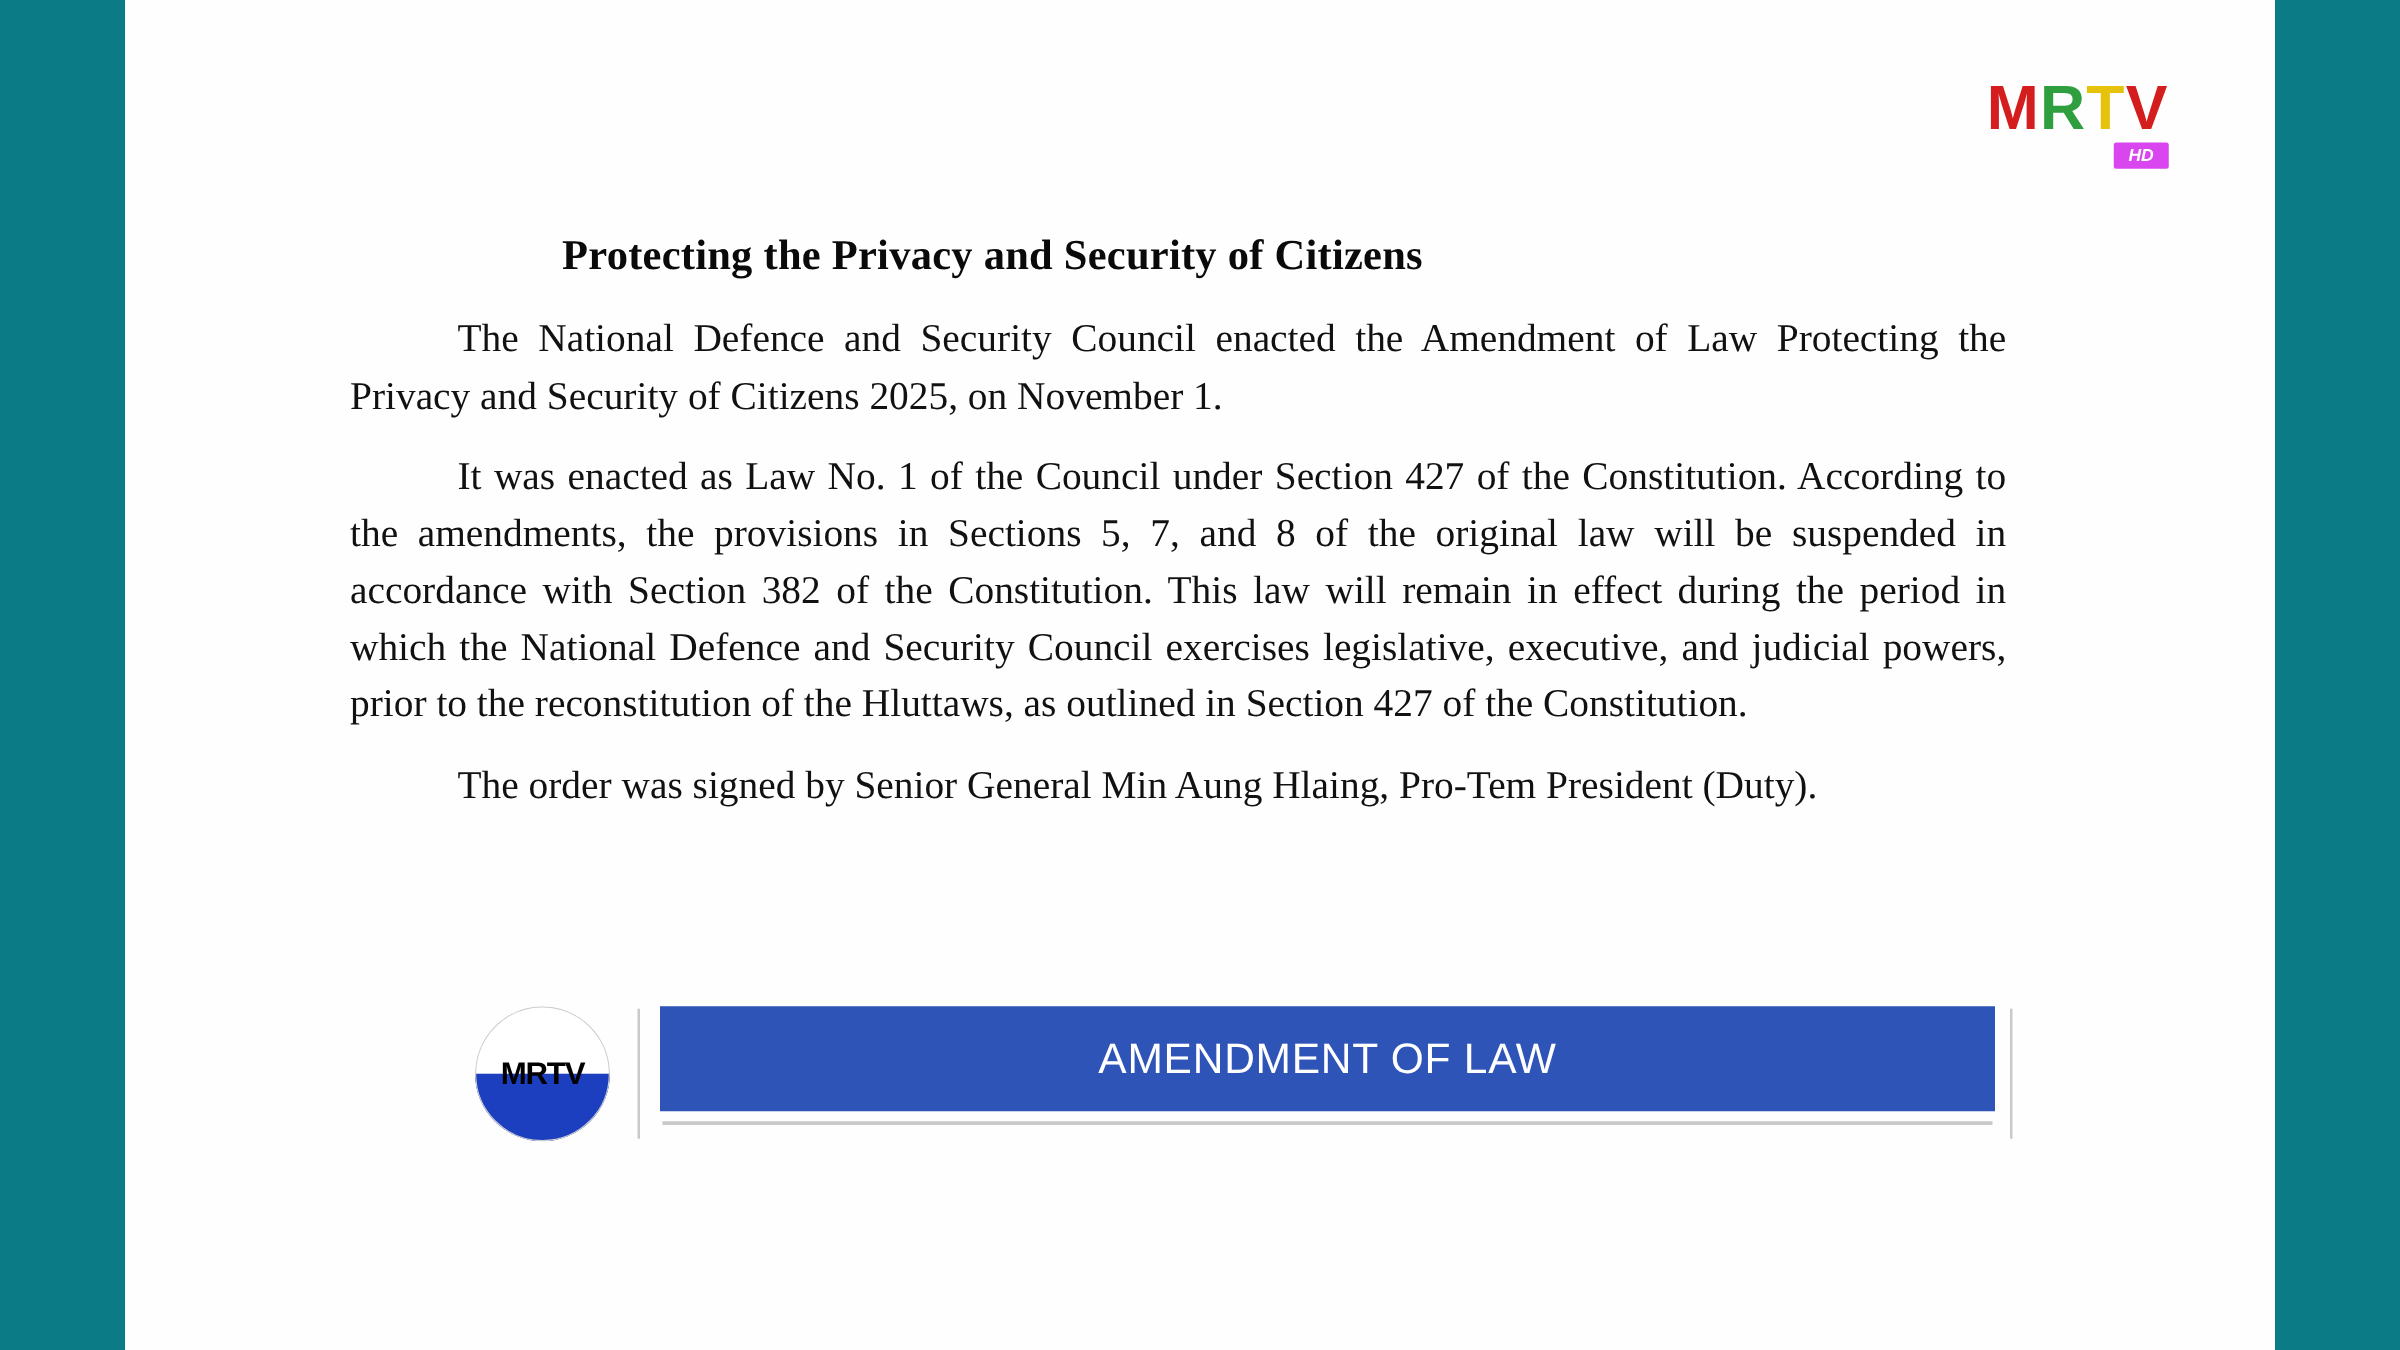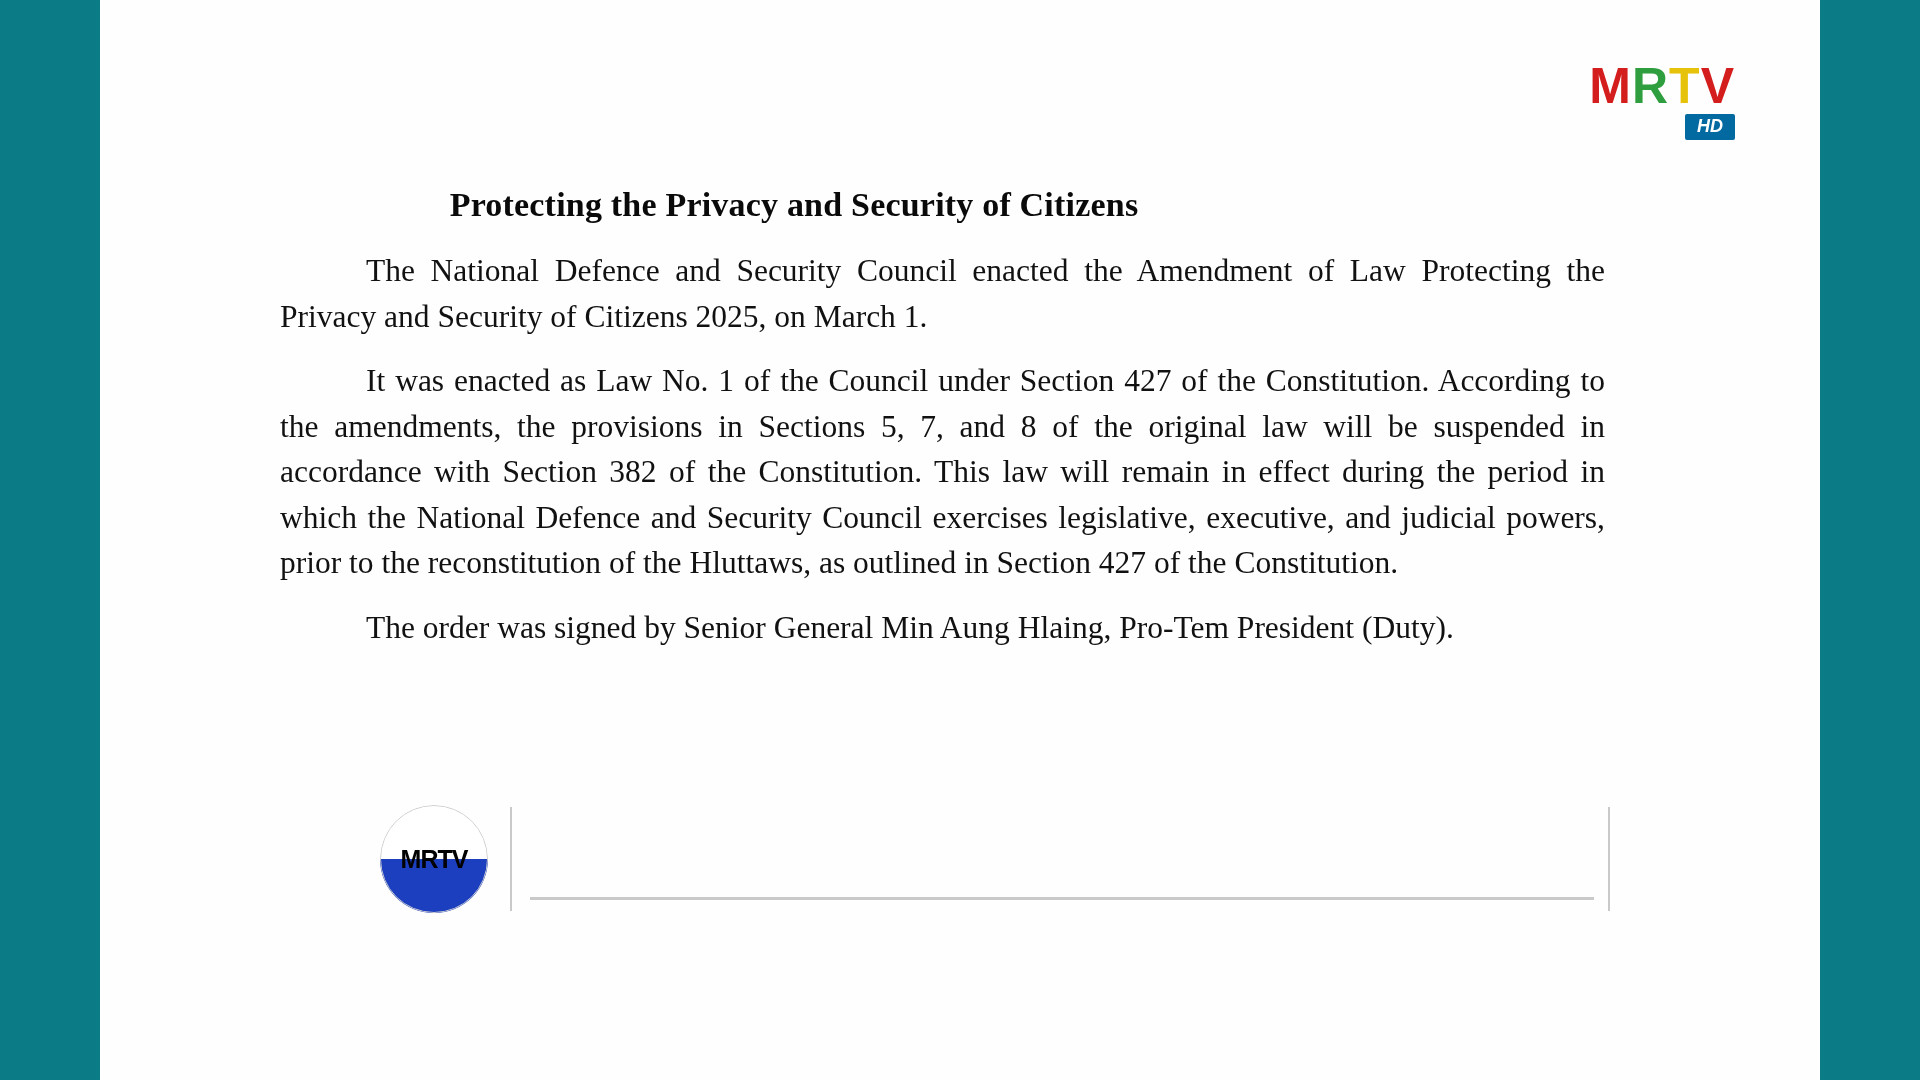--- a/index.html
+++ b/index.html
@@ -56,26 +56,26 @@
     letter-spacing: 1px;
     line-height: 52px;
     white-space: nowrap;
   }
   .logo-word .l-m { color: #d41e1e; }
   .logo-word .l-r { color: #2e9e3e; }
   .logo-word .l-t { color: #e6c20a; }
   .logo-word .l-v { color: #d41e1e; }
   .logo-hd {
     display: inline-block;
-    background: #0369a1;
+    background: #d946ef;
     color: #ffffff;
     font-family: "Liberation Sans", sans-serif;
     font-style: italic;
     font-weight: bold;
-    font-size: 18px;
+    font-size: 14px;
     padding: 2px 12px 3px 12px;
     margin-top: 2px;
     border-radius: 2px;
   }
 
   
   .headline {
     position: absolute;
     left: 0;
     top: 186px;
@@ -213,34 +213,37 @@
   <div class="document">
 
     <div class="logo-top">
       <div class="logo-word"><span class="l-m">M</span><span class="l-r">R</span><span class="l-t">T</span><span class="l-v">V</span></div>
       <div class="logo-hd">HD</div>
     </div>
 
     <div class="headline">Protecting the Privacy and Security of Citizens</div>
 
     <div class="body-copy">
-      <p>The National Defence and Security Council enacted the Amendment of Law Protecting the Privacy and Security of Citizens 2025, on March 1.</p>
+      <p>The National Defence and Security Council enacted the Amendment of Law Protecting the Privacy and Security of Citizens 2025, on November 1.</p>
       <p>It was enacted as Law No. 1 of the Council under Section 427 of the Constitution. According to the amendments, the provisions in Sections 5, 7, and 8 of the original law will be suspended in accordance with Section 382 of the Constitution. This law will remain in effect during the period in which the National Defence and Security Council exercises legislative, executive, and judicial powers, prior to the reconstitution of the Hluttaws, as outlined in Section 427 of the Constitution.</p>
       <p>The order was signed by Senior General Min Aung Hlaing, Pro-Tem President (Duty).</p>
     </div>
 
     <div class="banner">
       <div class="banner-logo">
         <div class="globe-top"></div>
         <div class="globe-bot"></div>
         <div class="globe-arcs"></div>
         <div class="globe-text"><span class="l-m">M</span><span class="l-r">R</span><span class="l-t">T</span><span class="l-v">V</span></div>
       </div>
 
       <div class="banner-sep"></div>
 
+      <div class="banner-bar">
+        <span class="banner-bar-text">AMENDMENT OF LAW</span>
+      </div>
 
       <div class="banner-underline"></div>
       <div class="banner-sep-right"></div>
     </div>
 
   </div>
 </div>
 
 </body></html>

